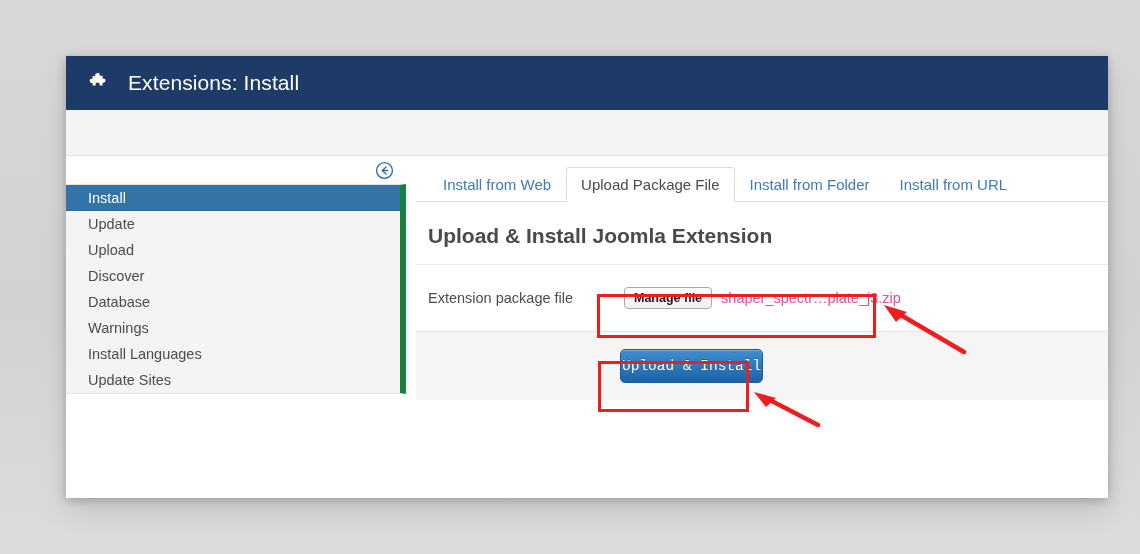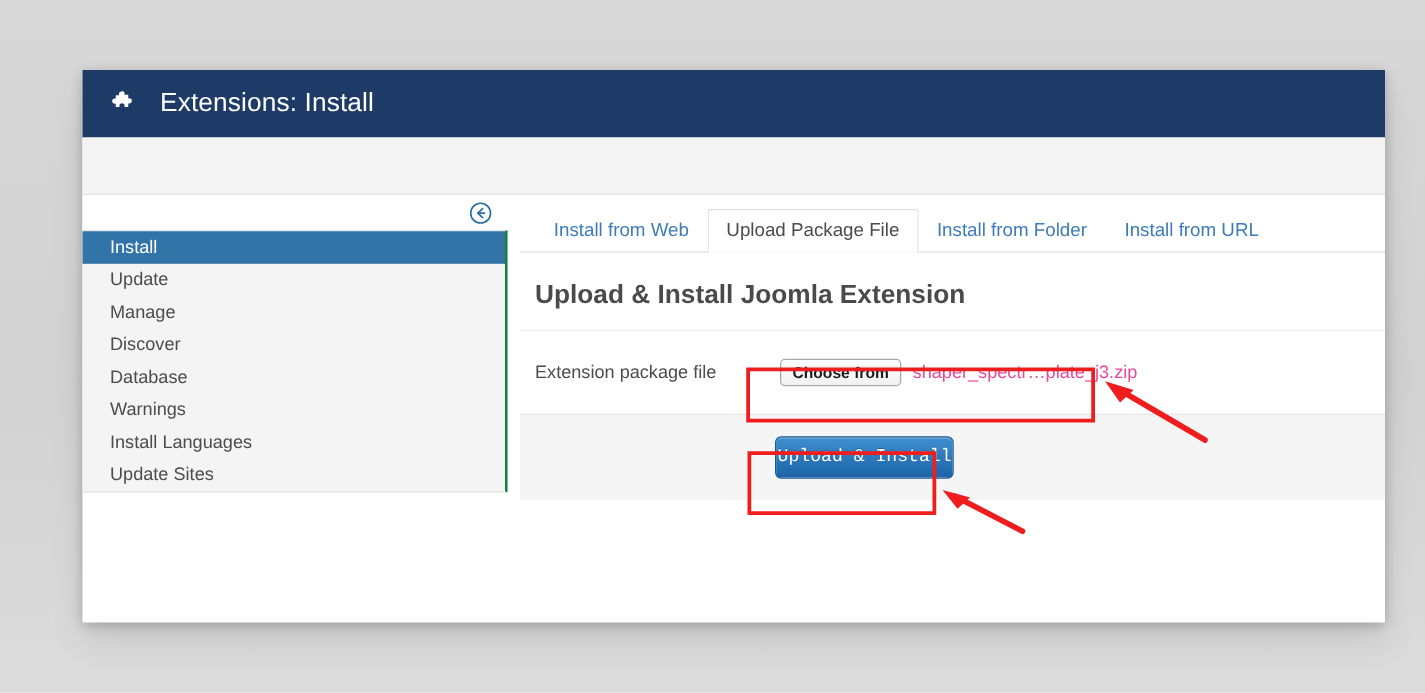--- a/index.html
+++ b/index.html
@@ -73,21 +73,21 @@
     justify-content: flex-end;
     align-items: center;
     padding-right: 12px;
     background: #ffffff;
   }
   .collapse-icon { width: 19px; height: 19px; display: block; cursor: pointer; }
   .sidebar-nav {
     background: #f4f4f4;
     border: 1px solid #e4e4e4;
     border-left: none;
-    border-right: 2px solid #15803d;
+    border-right: 6px solid #15803d;
   }
   .nav-item {
     height: 26px;
     line-height: 26px;
     padding-left: 22px;
     font-size: 14.5px;
     color: #4c4c4c;
     cursor: pointer;
     white-space: nowrap;
   }
@@ -244,21 +244,21 @@
           <svg viewBox="0 0 24 24" width="19" height="19" aria-hidden="true">
             <circle cx="12" cy="12" r="10" fill="none" stroke="#2c6ca5" stroke-width="1.7"></circle>
             <path d="M14 7.5 L9.2 12 L14 16.5" fill="none" stroke="#2c6ca5" stroke-width="1.7" stroke-linecap="round" stroke-linejoin="round"></path>
             <path d="M9.4 12 H16" fill="none" stroke="#2c6ca5" stroke-width="1.7" stroke-linecap="round"></path>
           </svg>
         </span>
       </div>
       <div class="sidebar-nav">
         <div class="nav-item active"><span>Install</span></div>
         <div class="nav-item"><span>Update</span></div>
-        <div class="nav-item"><span>Manage</span></div>
+        <div class="nav-item"><span>Upload</span></div>
         <div class="nav-item"><span>Discover</span></div>
         <div class="nav-item"><span>Database</span></div>
         <div class="nav-item"><span>Warnings</span></div>
         <div class="nav-item"><span>Install Languages</span></div>
         <div class="nav-item"><span>Update Sites</span></div>
       </div>
     </div>
 
     <div class="main-panel">
 
@@ -268,21 +268,21 @@
         <div class="tab"><span>Install from Folder</span></div>
         <div class="tab"><span>Install from URL</span></div>
       </div>
 
       <div class="panel-heading">Upload &amp; Install Joomla Extension</div>
 
       <div class="form-row">
         <div class="form-label">Extension package file</div>
         <div class="field-wrap">
           <div class="file-input">
-            <button class="choose-file-btn">Choose from</button>
+            <button class="choose-file-btn">Manage file</button>
             <span class="file-name">shaper_spectr…plate_j3.zip</span>
           </div>
         </div>
       </div>
 
       <div class="submit-row">
         <div class="submit-spacer"></div>
         <button class="primary-btn">Upload &amp; Install</button>
       </div>
 

